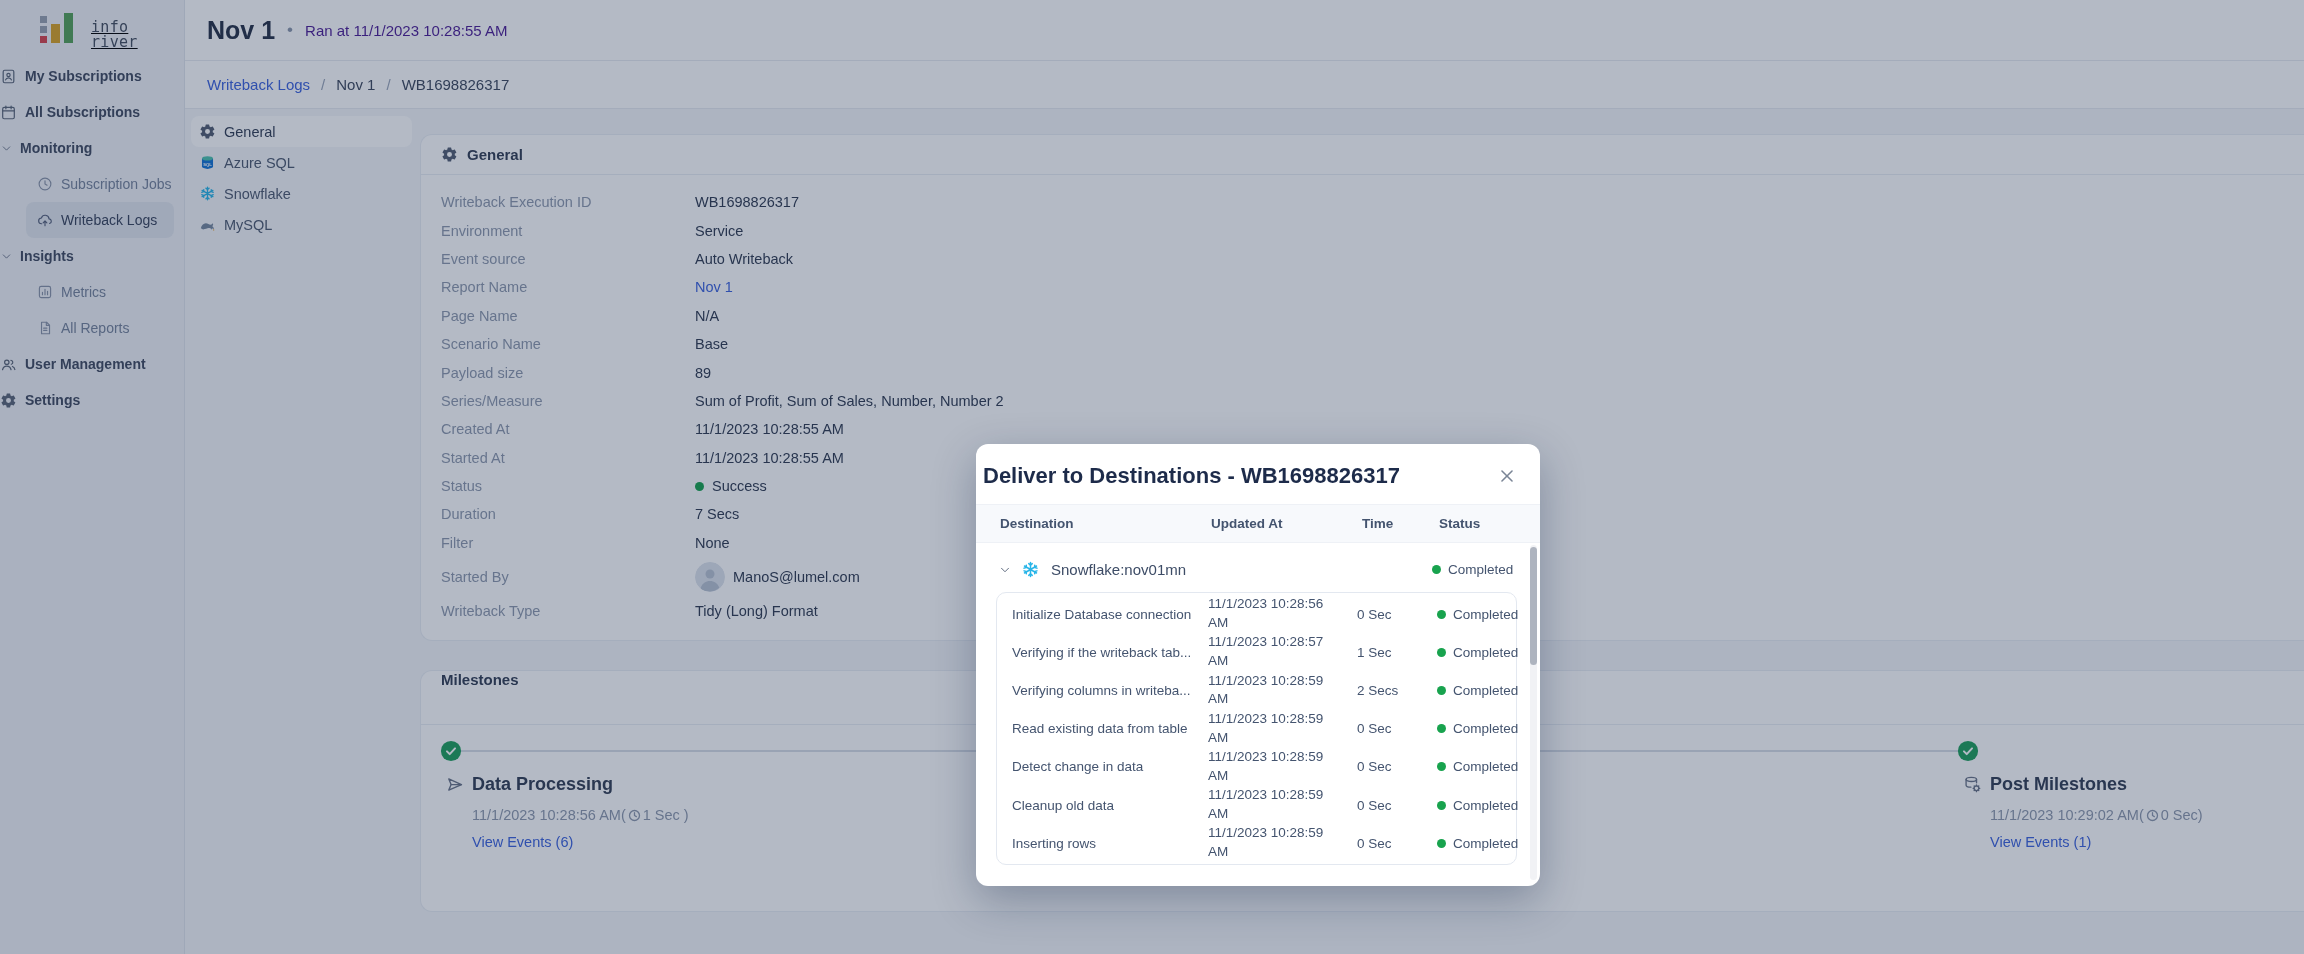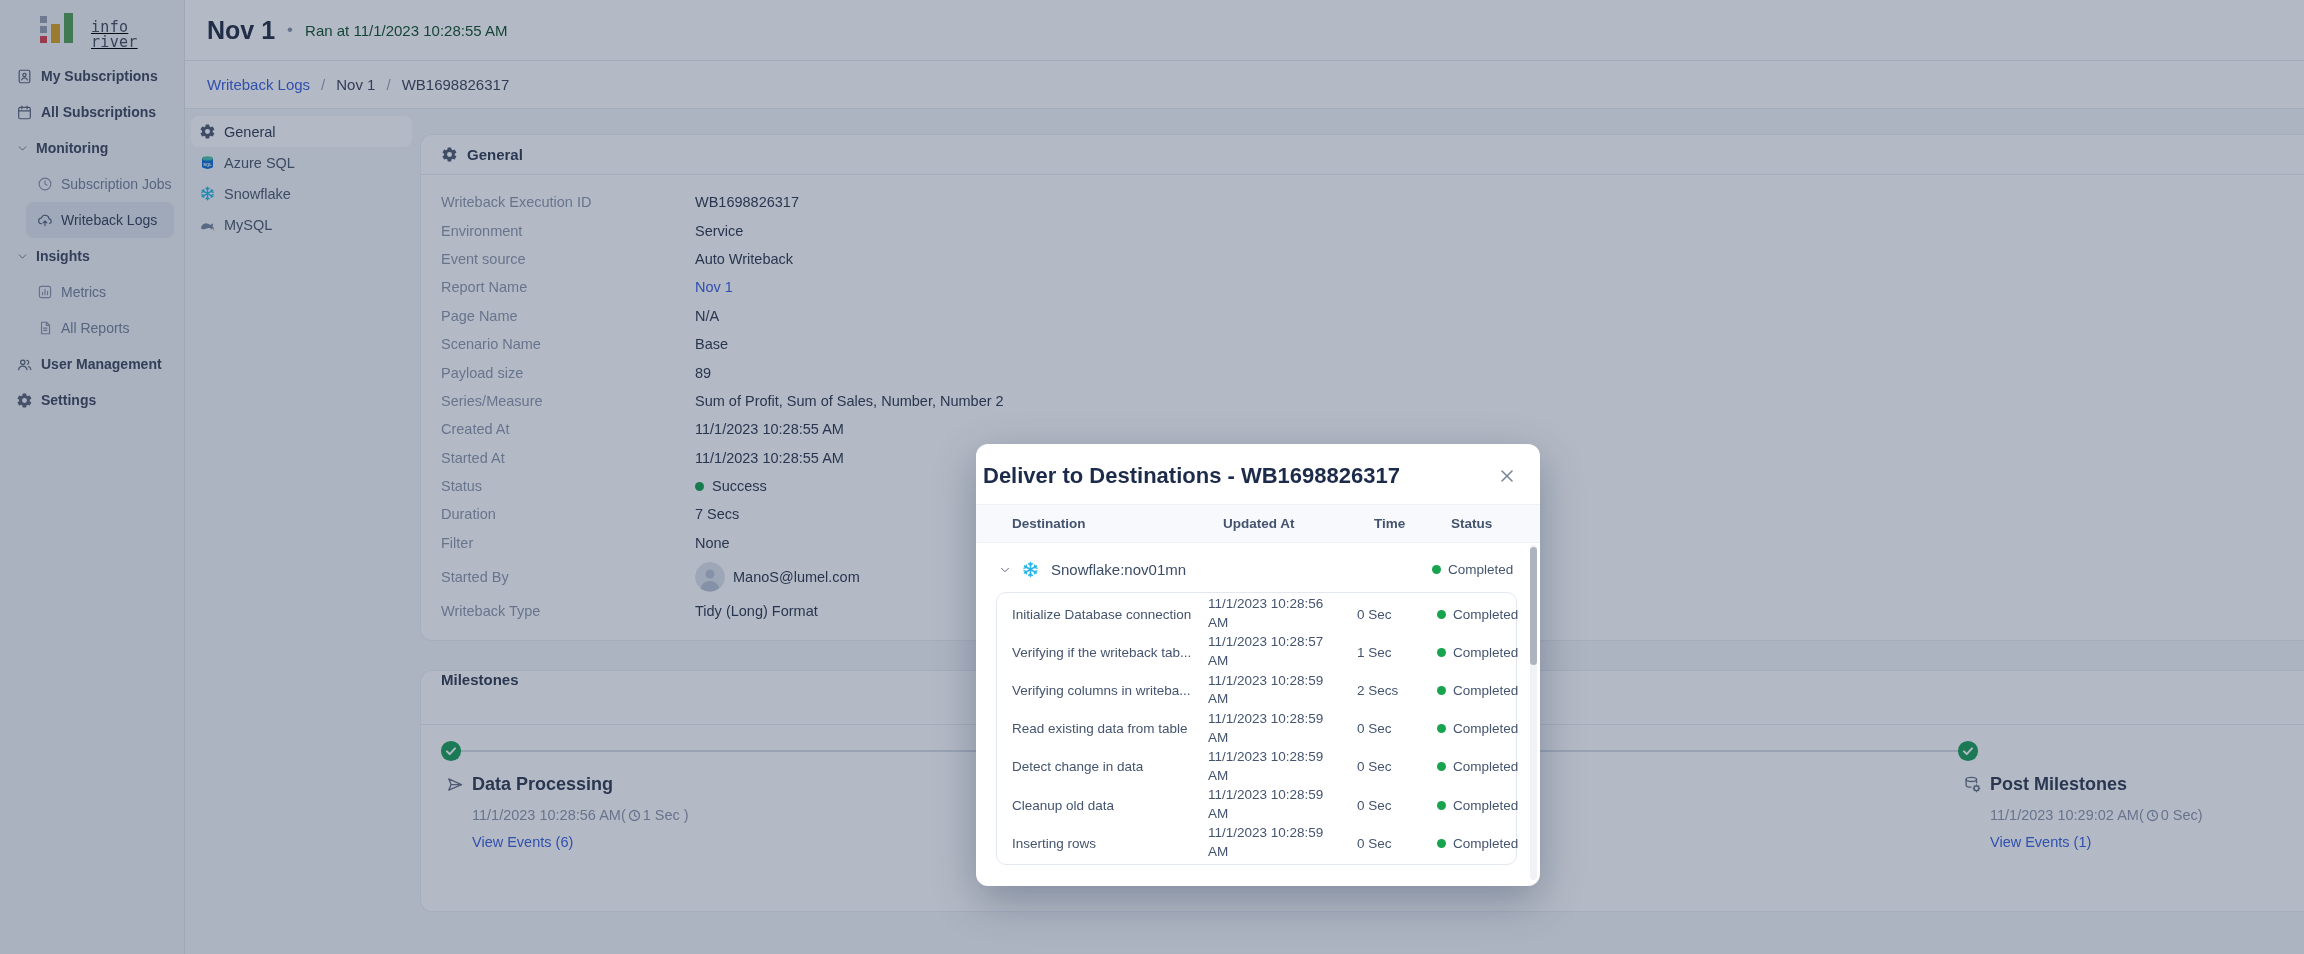--- a/index.html
+++ b/index.html
@@ -13,39 +13,39 @@
   .logo-mark { position:relative; width:40px; height:38px; flex:none; }
   .logo-mark i { position:absolute; display:block; }
   .lm-sq1 { left:0; top:4px;  width:7px; height:7px; background:#98a1b0; }
   .lm-sq2 { left:0; top:14px; width:7px; height:7px; background:#98a1b0; }
   .lm-sq3 { left:0; top:24px; width:7px; height:7px; background:#d8454d; }
   .lm-bar1 { left:11px; top:12px; width:9px; height:19px; background:#d9a226; }
   .lm-bar2 { left:24px; top:1px;  width:9px; height:30px; background:#54a158; }
   .logo-text { font-family:"DejaVu Sans Mono", monospace; font-size:15px; line-height:15px;
     color:#454e5f; padding-top:2px; letter-spacing:.3px; }
   .side-nav { margin-top:8px; }
-  .snav-row { display:flex; align-items:center; height:36px; padding-left:16px;
+  .snav-row { display:flex; align-items:center; height:36px; padding-left:0;
     color:#414b60; font-size:14px; font-weight:bold; cursor:pointer; }
   .snav-row .nav-ico { width:17px; height:17px; margin-right:8px; color:#5c6678;
     flex:none; display:inline-flex; }
   .snav-row .nav-ico svg { width:100%; height:100%; }
   .snav-row.group .nav-ico { width:13px; height:13px; margin-right:7px; color:#6a7488; }
   .snav-row.sub { padding-left:37px; font-weight:normal; color:#76839b; }
   .snav-row.sub .nav-ico { width:16px; height:16px; color:#8a94a8; }
   .snav-row.sub.selected { background:#e2e6ee; border-radius:8px; margin:0 10px 0 26px;
     padding-left:11px; color:#39445c; font-weight:500; }
   .snav-row.sub.selected .nav-ico { color:#55607a; }
 
   
   .main { position:absolute; left:185px; top:0; right:0; bottom:0; }
   .topbar { height:61px; background:#fff; border-bottom:1px solid #e7eaf0;
     display:flex; align-items:center; padding-left:22px; }
   .page-title { font-size:25px; font-weight:bold; color:#273248; }
   .dot-sep { color:#8b97ab; margin:0 12px; font-size:17px; }
-  .page-subtitle { color:#14532d; font-size:15px; }
+  .page-subtitle { color:#4c1d95; font-size:15px; }
   .breadcrumb-bar { height:48px; background:#fff; border-bottom:1px solid #e7eaf0;
     display:flex; align-items:center; padding-left:22px; font-size:15px; gap:11px; }
   .crumb { color:#3e495e; }
   .crumb.link { color:#3d63dd; cursor:pointer; text-decoration:none; }
   .crumb-sep { color:#9aa5b8; }
 
   .content { position:absolute; top:110px; left:0; right:0; bottom:0; display:flex; }
   .subnav { width:235px; flex:none; padding-top:6px; }
   .sub-row { display:flex; align-items:center; height:31px; margin:0 8px 0 6px;
     padding-left:8px; border-radius:8px; font-size:14.5px; color:#4e5a70; cursor:pointer; }
@@ -97,21 +97,21 @@
   .modal { position:absolute; left:976px; top:444px; width:564px; height:442px;
     background:#fff; border-radius:12px; z-index:20; box-shadow:0 14px 44px rgba(9,30,66,.30); }
   .modal-head { height:60px; display:flex; align-items:center; padding:4px 22px 0 7px; }
   .modal-title { font-size:22px; font-weight:bold; color:#1d2b4a; }
   .modal-close { margin-left:auto; width:22px; height:22px; color:#7a8596;
     cursor:pointer; display:inline-flex; }
   .modal-close svg { width:100%; height:100%; }
   .thead { height:39px; background:#f7f9fc; border-top:1px solid #eef1f6;
     border-bottom:1px solid #eef1f6; display:grid;
     grid-template-columns:211px 151px 77px 1fr; align-items:center;
-    padding-left:36px; font-size:13.5px; font-weight:bold; color:#44546f; }
+    padding-left:24px; font-size:13.5px; font-weight:bold; color:#44546f; }
   .modal-body { position:relative; height:341px; overflow:hidden; }
   .group-row { position:relative; display:flex; align-items:center;
     padding:17px 20px 0 22px; gap:9px; cursor:pointer; }
   .chev { width:14px; height:14px; color:#5f6b80; display:inline-flex; flex:none; }
   .chev svg, .snow svg { width:100%; height:100%; }
   .snow { width:19px; height:19px; display:inline-flex; flex:none; }
   .group-name { font-size:15px; color:#3d4c66; margin-left:2px; }
   .group-status { position:absolute; left:456px; top:19px; display:flex;
     align-items:center; gap:7px; font-size:13.5px; color:#44546f; }
   .steps { margin:13px 23px 0 20px; border:1px solid #e3e8f0; border-radius:10px; padding:2px 0; }

